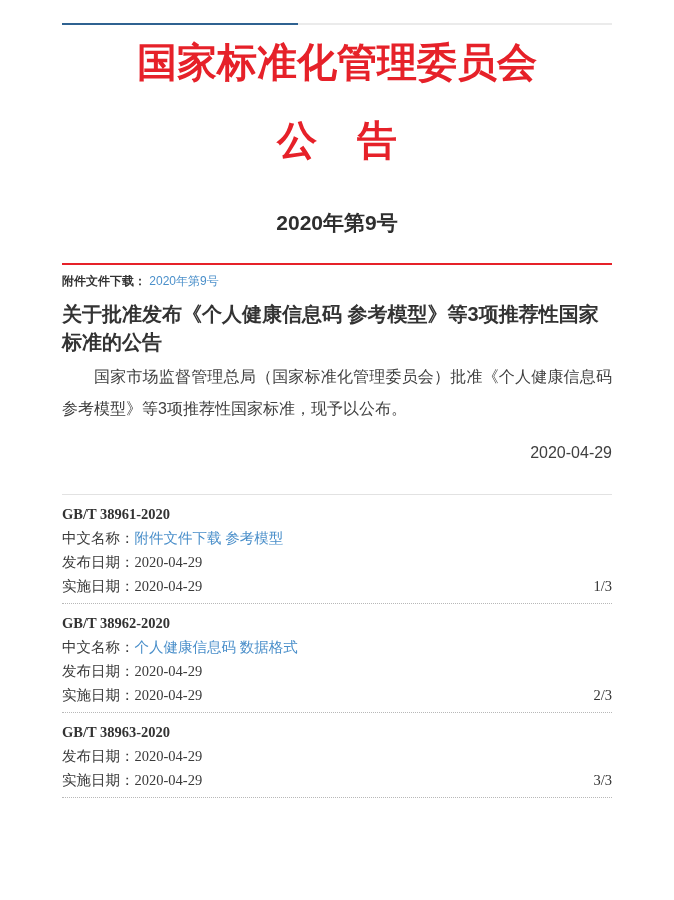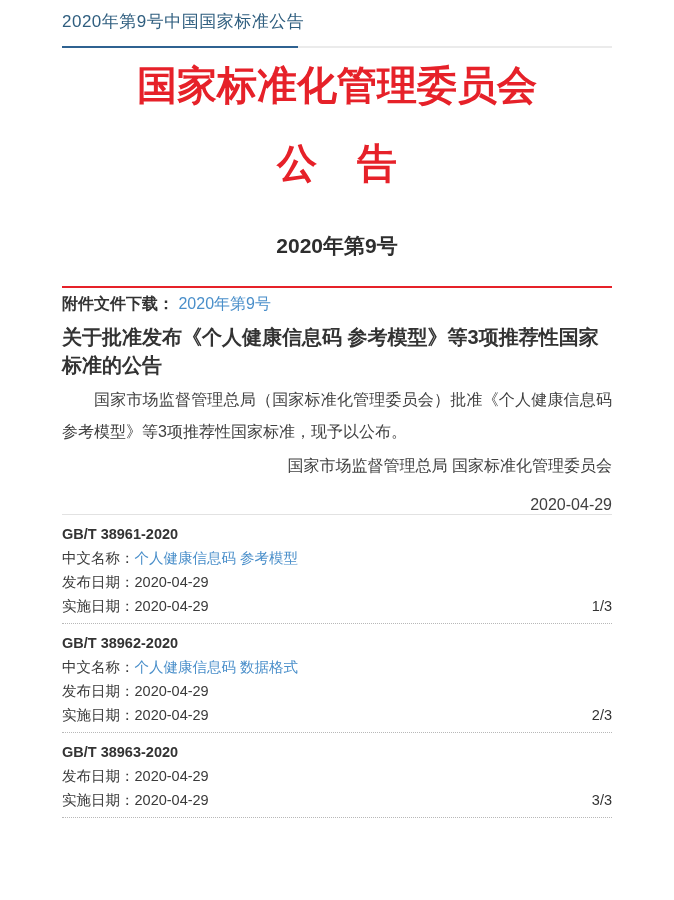--- a/index.html
+++ b/index.html
@@ -23,83 +23,81 @@
   .banner-sub{
     margin-top:32px;font-size:40px;line-height:1.15;font-weight:bold;
     color:#e62129;text-align:center;
   }
   .issue-no{
     margin-top:46px;font-size:21px;font-weight:bold;color:#2e2e2e;text-align:center;
   }
   .red-rule{margin:26px 0 0 0;border:none;border-top:2px solid #e62129;height:0;}
 
   
-  .attachment-row{margin-top:7px;font-size:16px;line-height:18px;}
+  .attachment-row{margin-top:7px;font-size:12px;line-height:18px;}
   .attachment-label{font-weight:bold;color:#333;}
   .attachment-link{color:#4a8fca;text-decoration:none;cursor:pointer;}
 
   
   .notice-title{
     margin:10px 0 0 0;font-size:20px;line-height:1.4;font-weight:bold;
     color:#333;text-align:left;
   }
   .notice-body{
     margin:5px 0 0 0;font-size:16px;line-height:2;color:#3f3f3f;
     text-indent:2em;text-align:justify;
   }
   .signature{margin-top:8px;font-size:16px;color:#3f3f3f;text-align:right;}
   .sign-date{margin-top:19px;font-size:16px;color:#3f3f3f;text-align:right;}
 
   
-  .standards-list{border-top:1px solid #e2e2e2;}
+  .standards-list{margin-top:32px;border-top:1px solid #e2e2e2;font-family:Liberation Serif, serif;}
   .std-entry{padding:11px 0 9px 0;border-bottom:1px dotted #b8b8b8;}
   .std-code{font-size:14.5px;line-height:16px;font-weight:bold;color:#333;}
   .std-row{margin-top:8px;font-size:14.5px;line-height:16px;color:#3a3a3a;
     display:flex;justify-content:space-between;align-items:baseline;}
   .std-label{color:#3a3a3a;}
   .std-link{color:#4a8fca;text-decoration:none;cursor:pointer;}
   .std-page{color:#333;}
 </style>
 </head>
 <body>
 
 <div class="page">
 
   <div class="site-header">
-    <span class="site-header-title">2020年第9号中国国家标准公告</span>
     <span class="tab-underline"></span>
   </div>
 
   <h1 class="banner-title">国家标准化管理委员会</h1>
 
   <div class="banner-sub">公　告</div>
 
   <div class="issue-no">2020年第9号</div>
 
   <hr class="red-rule">
 
   <div class="attachment-row">
     <span class="attachment-label">附件文件下载：</span>
     <a class="attachment-link">2020年第9号</a>
   </div>
 
   <h2 class="notice-title">关于批准发布《个人健康信息码 参考模型》等3项推荐性国家标准的公告</h2>
 
   <p class="notice-body">国家市场监督管理总局（国家标准化管理委员会）批准《个人健康信息码 参考模型》等3项推荐性国家标准，现予以公布。</p>
 
-  <div class="signature">国家市场监督管理总局 国家标准化管理委员会</div>
 
   <div class="sign-date">2020-04-29</div>
 
   <div class="standards-list">
 
     <div class="std-entry">
       <div class="std-code">GB/T 38961-2020</div>
       <div class="std-row">
-        <span><span class="std-label">中文名称：</span><a class="std-link">个人健康信息码 参考模型</a></span>
+        <span><span class="std-label">中文名称：</span><a class="std-link">附件文件下载 参考模型</a></span>
       </div>
       <div class="std-row">
         <span><span class="std-label">发布日期：</span><span>2020-04-29</span></span>
       </div>
       <div class="std-row">
         <span><span class="std-label">实施日期：</span><span>2020-04-29</span></span>
         <span class="std-page">1/3</span>
       </div>
     </div>
 

